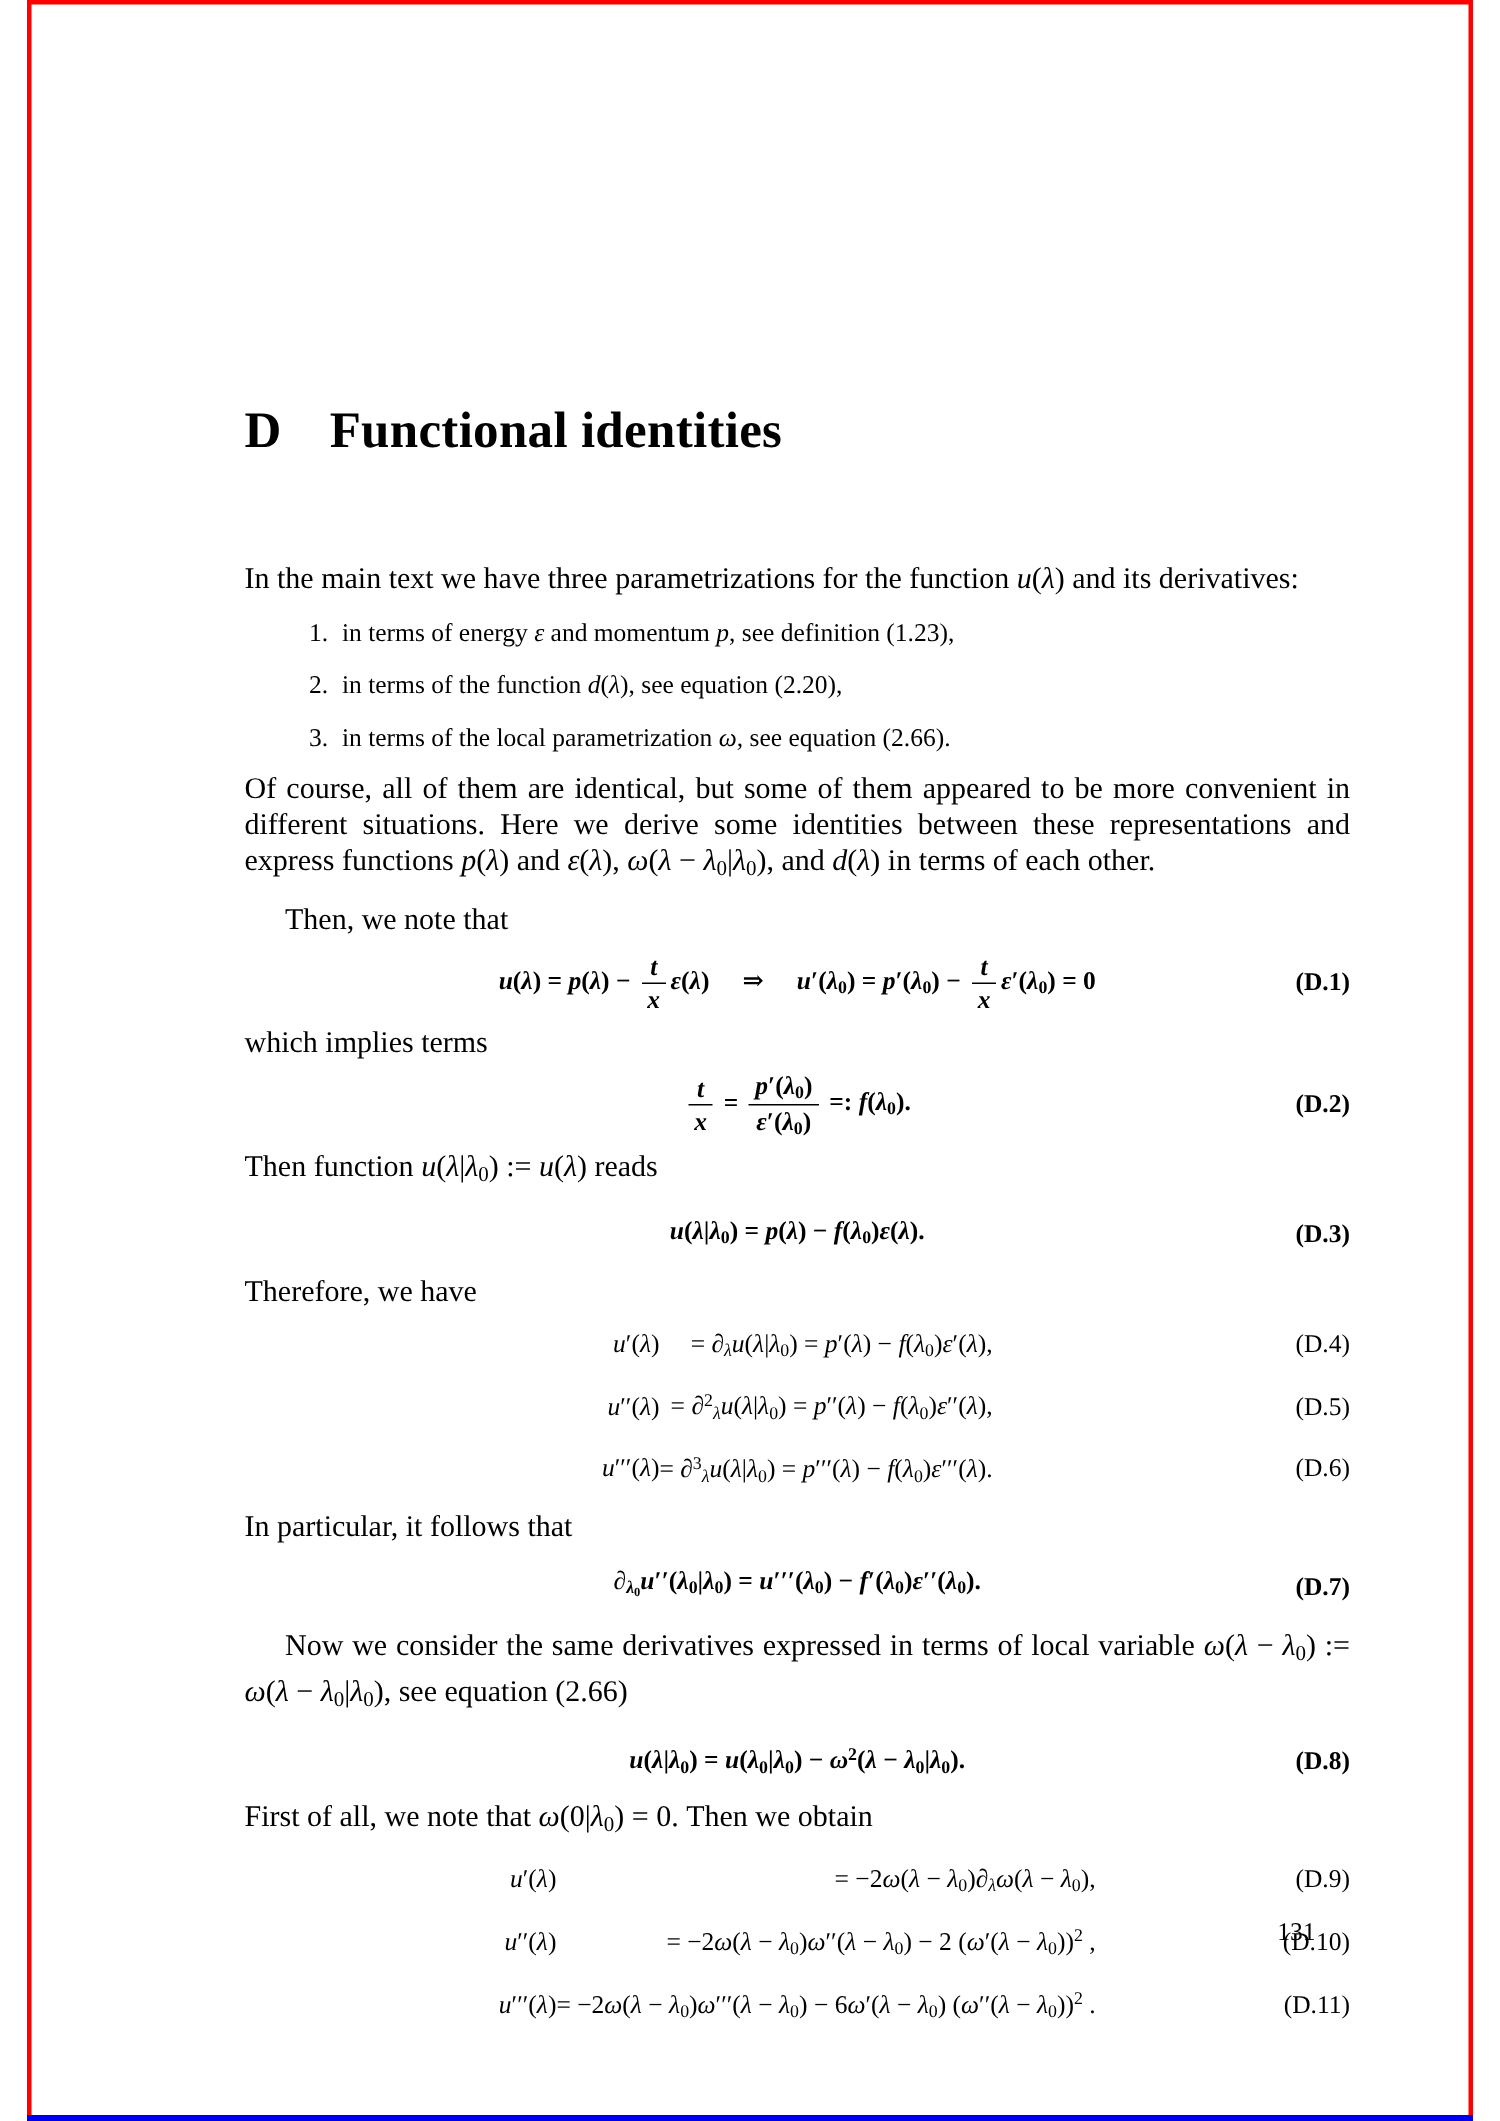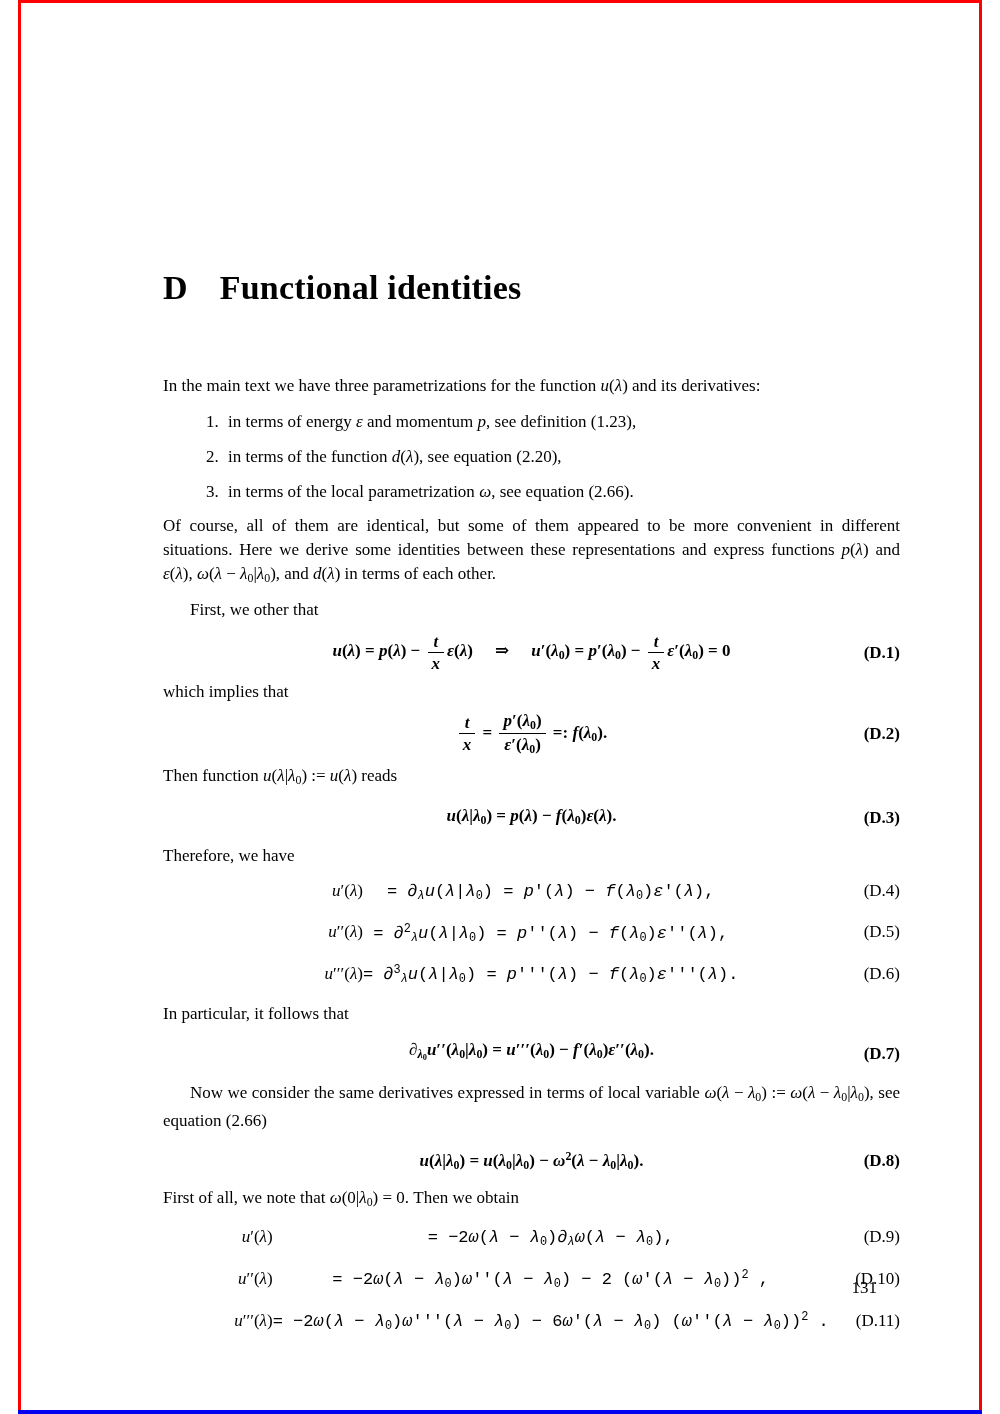--- a/index.html
+++ b/index.html
@@ -24,21 +24,21 @@
   .content {
     position:absolute;
     left:145px; top:0;
     width:737px;
     padding-top:268px;
   }
 
   .heading { font-size:34px; font-weight:bold; line-height:40px; letter-spacing:0.2px; }
   .heading .sec-letter { margin-right:32px; }
 
-  p.body { font-size:17px; line-height:24px; text-align:justify; }
+  p.body { font-size:20px; line-height:24px; text-align:justify; }
   .indent { text-indent:27px; }
 
   .mt-intro { margin-top:66px; }
 
   .list { margin-top:12px; }
   .li { display:flex; padding-left:43px; line-height:24px; margin-bottom:11px; }
   .li:last-child { margin-bottom:0; }
   .li-num { width:22px; flex:0 0 22px; }
   .li-text { flex:1; }
 
@@ -58,21 +58,21 @@
 
   
   .eqgrid {
     display:grid;
     grid-template-columns:56px 1fr auto auto 1fr 56px;
     align-items:baseline;
     row-gap:7px;
     line-height:26px;
   }
   .eqgrid .lhs { text-align:right; }
-  .eqgrid .rhs { text-align:center;font-family:Liberation Mono, monospace; }
+  .eqgrid .rhs { text-align:right; }
 
   .frac { display:inline-block; vertical-align:middle; text-align:center; margin:0 3px; }
   .frac .fnum { display:block; padding:0 4px 1px; border-bottom:1.3px solid #000; line-height:1.12; }
   .frac .fden { display:block; padding:1px 4px 0; line-height:1.12; }
 
   .imp { display:inline-block; margin:0 22px; }
 
   .mt10 { margin-top:10px; }
   .mt8  { margin-top:8px; }
   .mt7  { margin-top:7px; }
@@ -111,31 +111,31 @@
           <span class="li-text">in terms of the function <i>d</i>(<i>λ</i>), see equation (2.20),</span>
         </div>
       <div class="li">
           <span class="li-num">3.</span>
           <span class="li-text">in terms of the local parametrization <i>ω</i>, see equation (2.66).</span>
         </div>
     </div>
 
     <p class="body mt10">Of course, all of them are identical, but some of them appeared to be more convenient in different situations. Here we derive some identities between these representations and express functions <i>p</i>(<i>λ</i>) and <i>ε</i>(<i>λ</i>), <i>ω</i>(<i>λ</i> − <i>λ</i><sub>0</sub>|<i>λ</i><sub>0</sub>), and <i>d</i>(<i>λ</i>) in terms of each other.</p>
 
-    <p class="body indent mt8">First, we other that</p>
+    <p class="body indent mt8">Then, we note that</p>
 
     <div class="eq mt10">
       <span></span>
         <span></span>
       <span class="eqbody"><span><i>u</i>(<i>λ</i>) = <i>p</i>(<i>λ</i>) −&nbsp;</span><span class="frac"><span class="fnum"><i>t</i></span><span class="fden"><i>x</i></span></span><span><i>ε</i>(<i>λ</i>)</span><span class="imp">⇒</span><span><i>u</i>′(<i>λ</i><sub>0</sub>) = <i>p</i>′(<i>λ</i><sub>0</sub>) −&nbsp;</span><span class="frac"><span class="fnum"><i>t</i></span><span class="fden"><i>x</i></span></span><span><i>ε</i>′(<i>λ</i><sub>0</sub>) = 0</span></span>
       <span></span>
       <span class="eqnum">(D.1)</span>
     </div>
 
-    <p class="body mt7">which implies that</p>
+    <p class="body mt7">which implies terms</p>
 
     <div class="eq mt7">
       <span></span>
         <span></span>
       <span class="eqbody"><span class="frac"><span class="fnum"><i>t</i></span><span class="fden"><i>x</i></span></span><span>&nbsp;=&nbsp;</span><span class="frac"><span class="fnum"><i>p</i>′(<i>λ</i><sub>0</sub>)</span><span class="fden"><i>ε</i>′(<i>λ</i><sub>0</sub>)</span></span><span>&nbsp;=: <i>f</i>(<i>λ</i><sub>0</sub>).</span></span>
       <span></span>
       <span class="eqnum">(D.2)</span>
     </div>
 
     <p class="body mt7">Then function <i>u</i>(<i>λ</i>|<i>λ</i><sub>0</sub>) := <i>u</i>(<i>λ</i>) reads</p>

